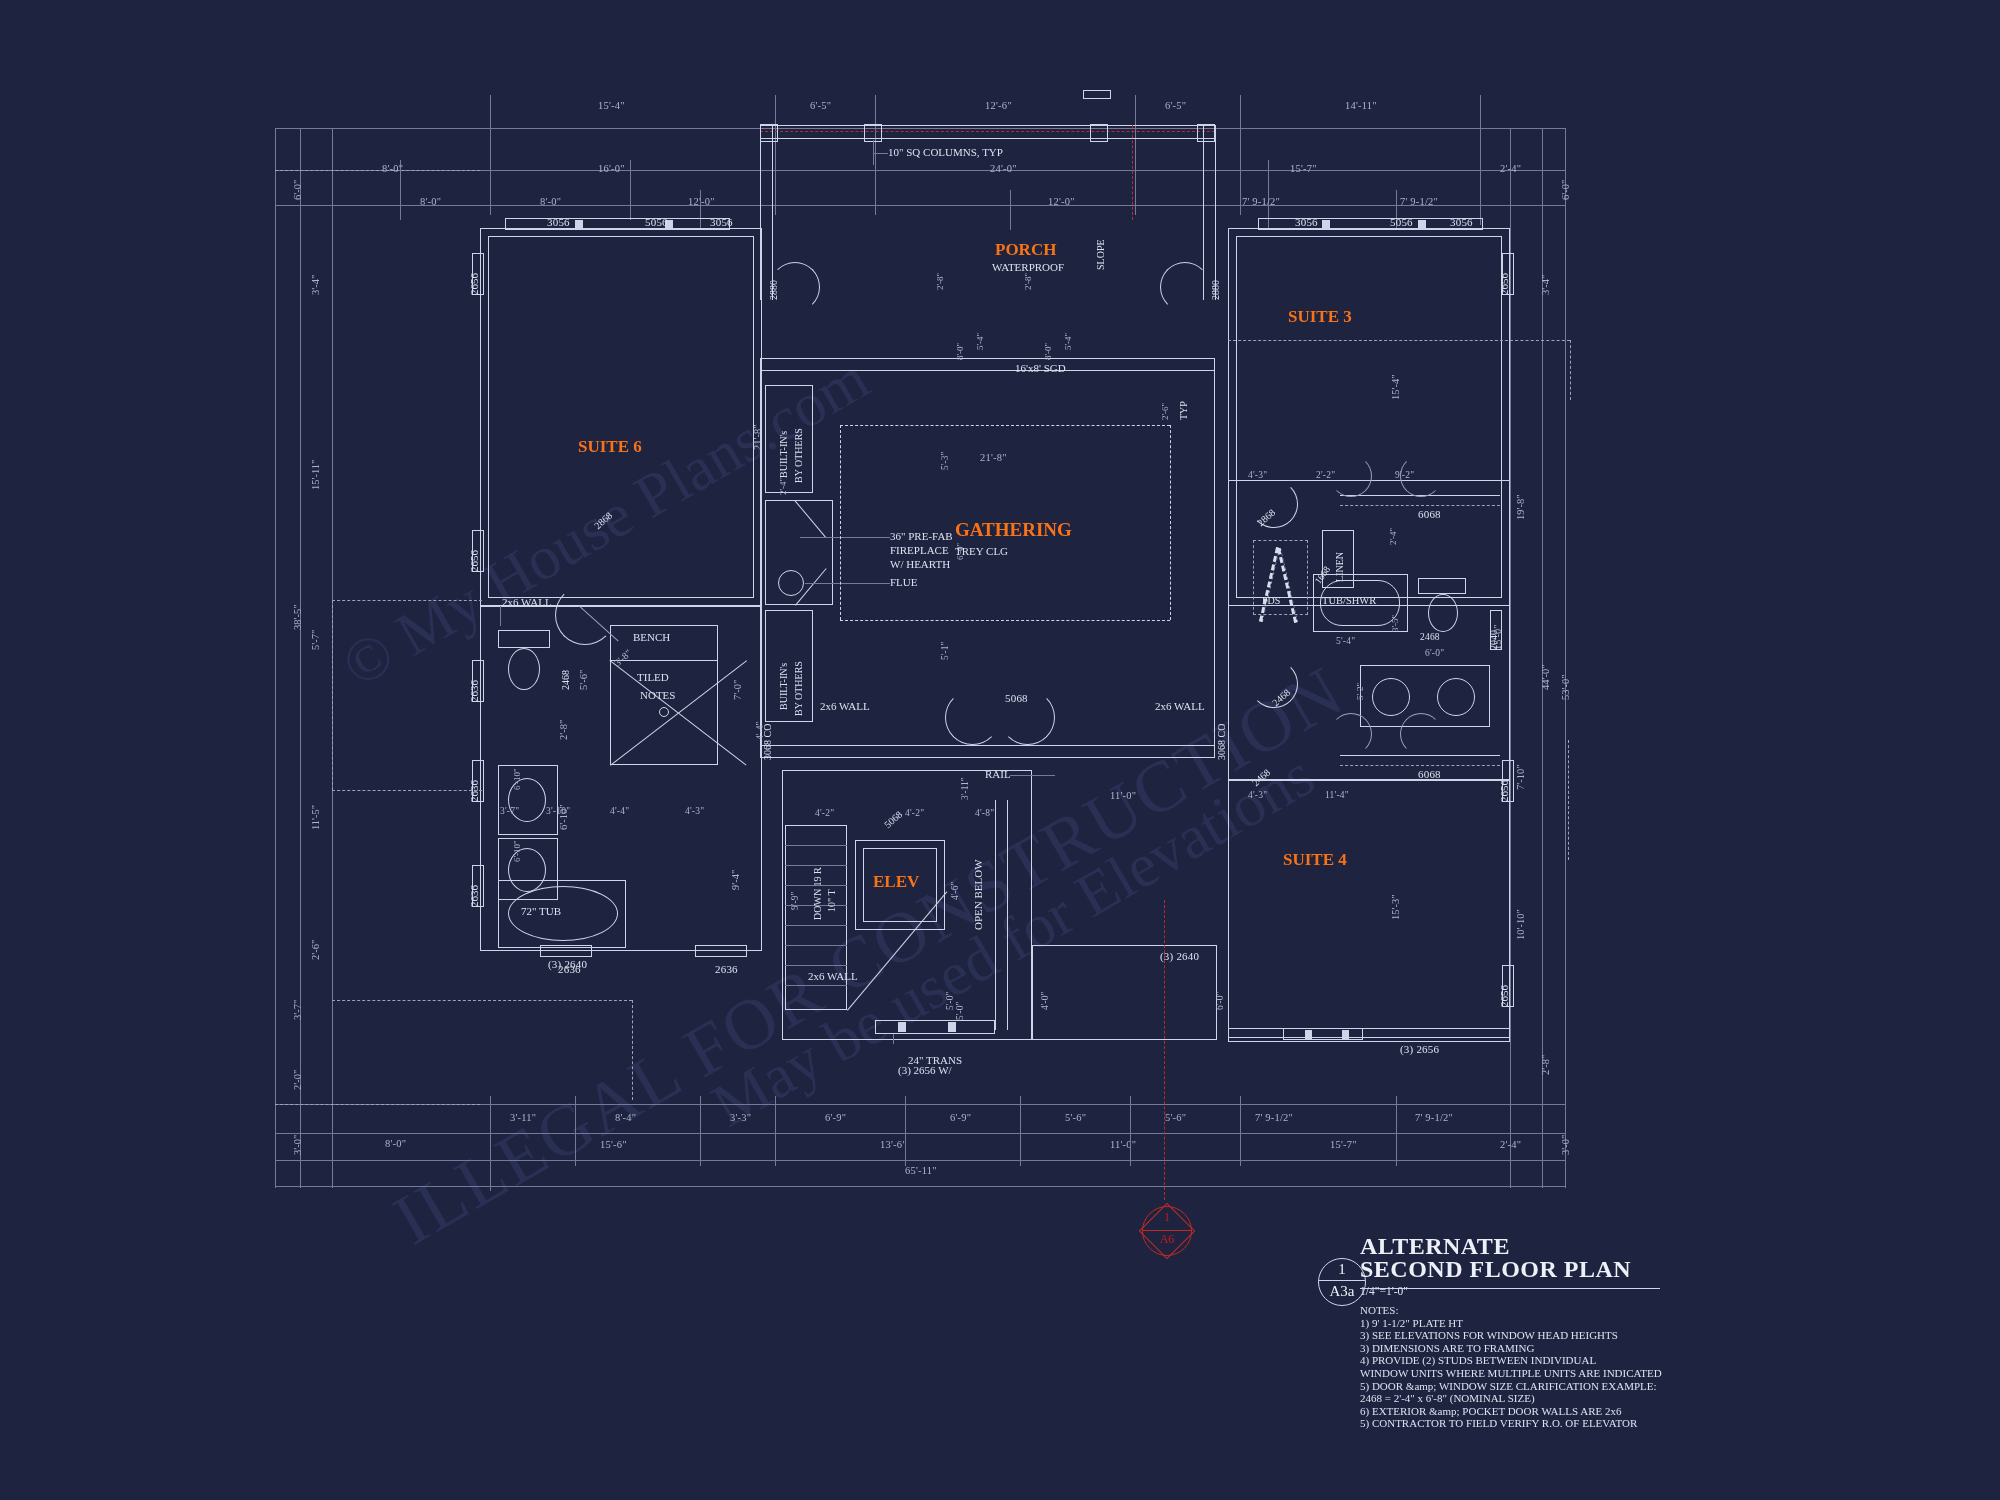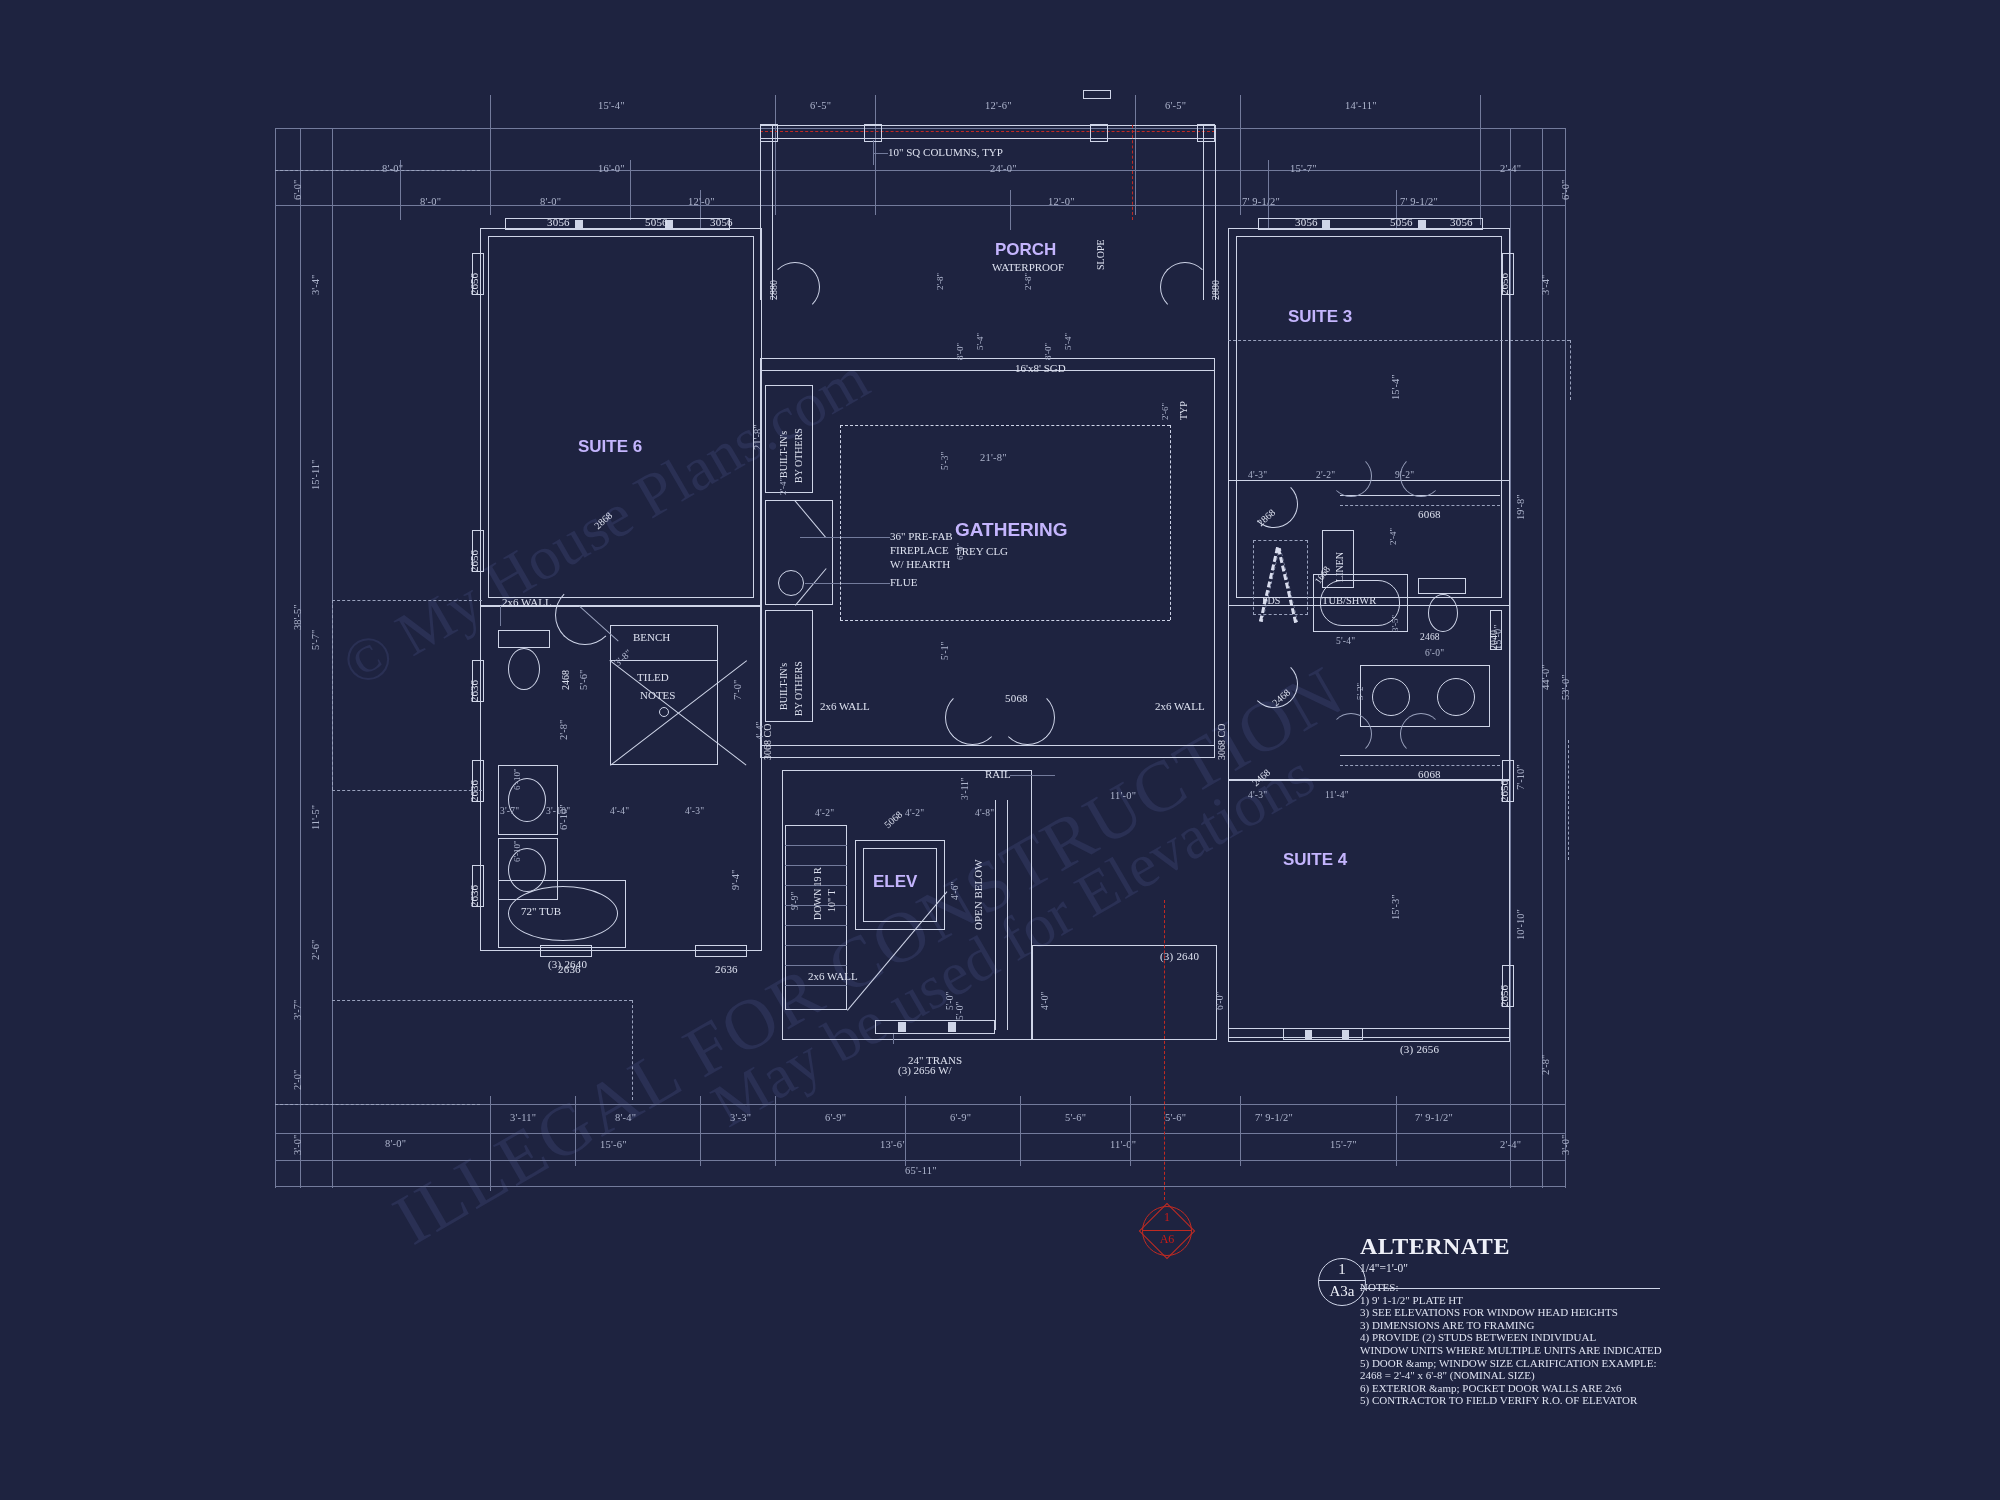--- a/index.html
+++ b/index.html
@@ -31,22 +31,22 @@
 
   
   .dim{position:absolute;font-size:10.5px;color:#aeb5cd;white-space:nowrap;
        font-family:"Liberation Serif",serif;letter-spacing:.2px;}
   .dimv{position:absolute;font-size:10.5px;color:#aeb5cd;white-space:nowrap;
         font-family:"Liberation Serif",serif;transform:rotate(-90deg);transform-origin:0 0;}
   .note{position:absolute;font-size:11px;color:#dde1ef;white-space:nowrap;
         font-family:"Liberation Serif",serif;}
   .notev{position:absolute;font-size:11px;color:#dde1ef;white-space:nowrap;
          font-family:"Liberation Serif",serif;transform:rotate(-90deg);transform-origin:0 0;}
-  .room{position:absolute;color:#c4b5fd;font-weight:bold;white-space:nowrap;
-        font-family:Liberation Sans, sans-serif;}
+  .room{position:absolute;color:#f97316;font-weight:bold;white-space:nowrap;
+        font-family:Liberation Serif, serif;}
   .roomsub{position:absolute;color:#dde1ef;white-space:nowrap;font-size:11px;
         font-family:"Liberation Serif",serif;}
 
   
   .oval{position:absolute;border:1.2px solid #cfd5e8;border-radius:50%;box-sizing:border-box;}
   .circ{position:absolute;border:1.2px solid #cfd5e8;border-radius:50%;box-sizing:border-box;}
   .rr{position:absolute;border:1.2px solid #cfd5e8;box-sizing:border-box;}
   .door-arc{position:absolute;border:1.2px solid #cfd5e8;border-radius:50%;box-sizing:border-box;}
   .diag{position:absolute;transform-origin:0 0;height:0;border-top:1.2px solid #cfd5e8;}
   .diagt{position:absolute;transform-origin:0 0;height:0;border-top:1px solid #9aa2bd;}
@@ -499,20 +499,21 @@
 
   <div class="hd" style="left:275px;top:170px;width:205px;"></div>
   <div class="hd" style="left:275px;top:1104px;width:205px;"></div>
 
   <div class="bubble">
     <div class="n1">1</div>
     <div class="n2">A3a</div>
   </div>
   <div id="title">
     <div class="t-main">ALTERNATE</div>
+    <div class="t-main">SECOND FLOOR PLAN</div>
     <div class="t-scale">1/4"=1'-0"</div>
     <div class="t-notes">
       <div>NOTES:</div>
       <div>1) 9' 1-1/2" PLATE HT</div>
       <div>3) SEE ELEVATIONS FOR WINDOW HEAD HEIGHTS</div>
       <div>3) DIMENSIONS ARE TO FRAMING</div>
       <div>4) PROVIDE (2) STUDS BETWEEN INDIVIDUAL</div>
       <div>     WINDOW UNITS WHERE MULTIPLE UNITS ARE INDICATED</div>
       <div>5) DOOR &amp;amp; WINDOW SIZE CLARIFICATION EXAMPLE:</div>
       <div>     2468 = 2'-4" x 6'-8" (NOMINAL SIZE)</div>

